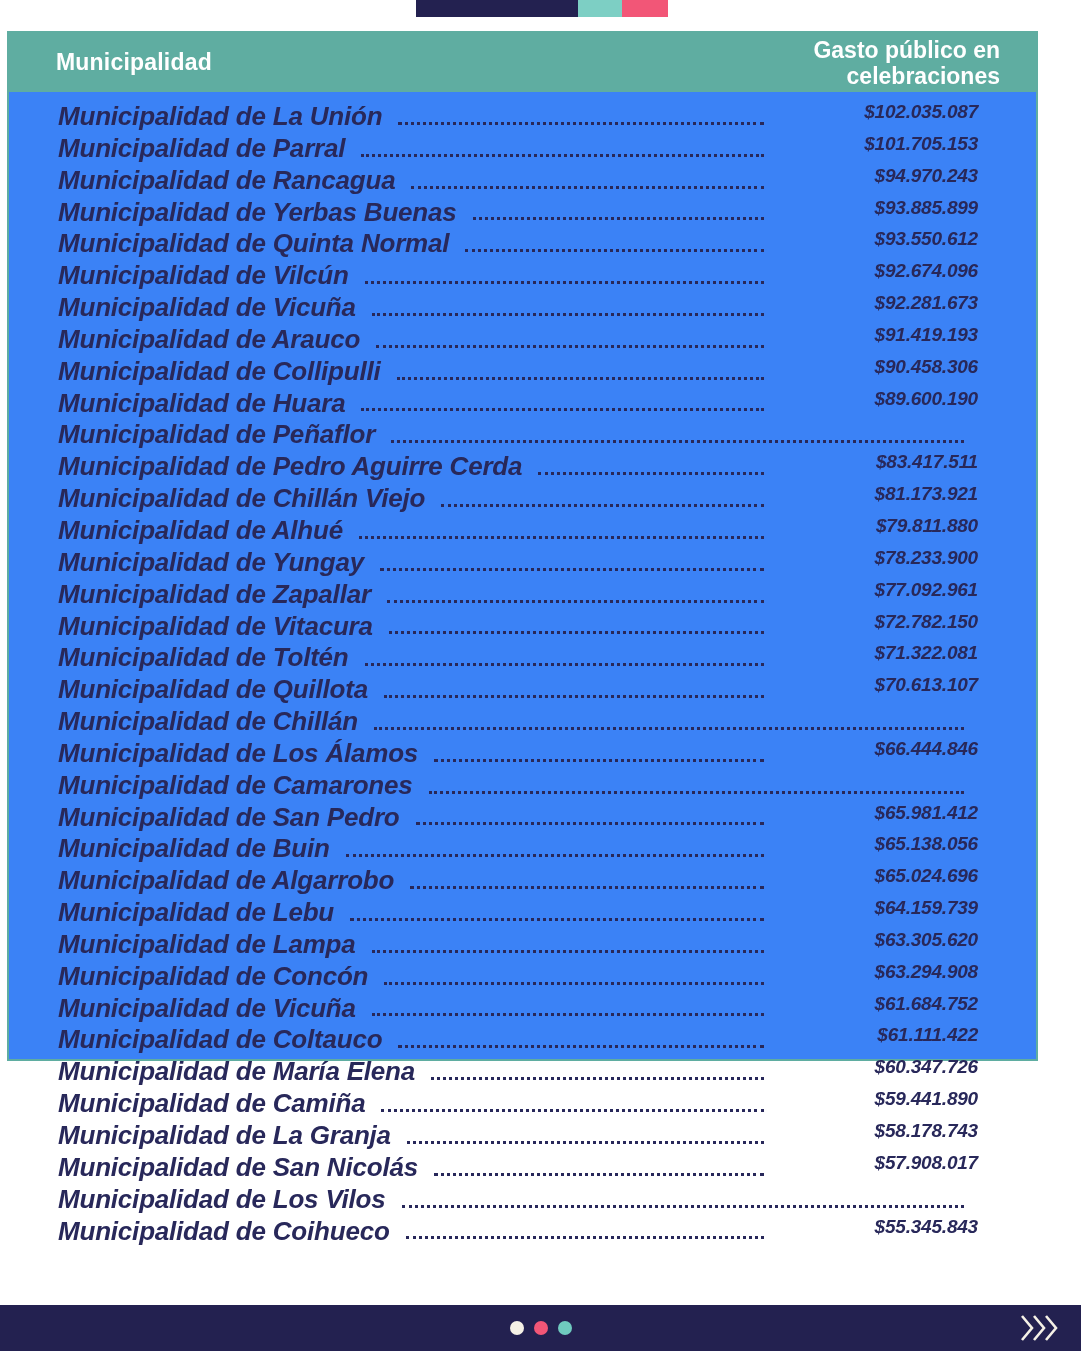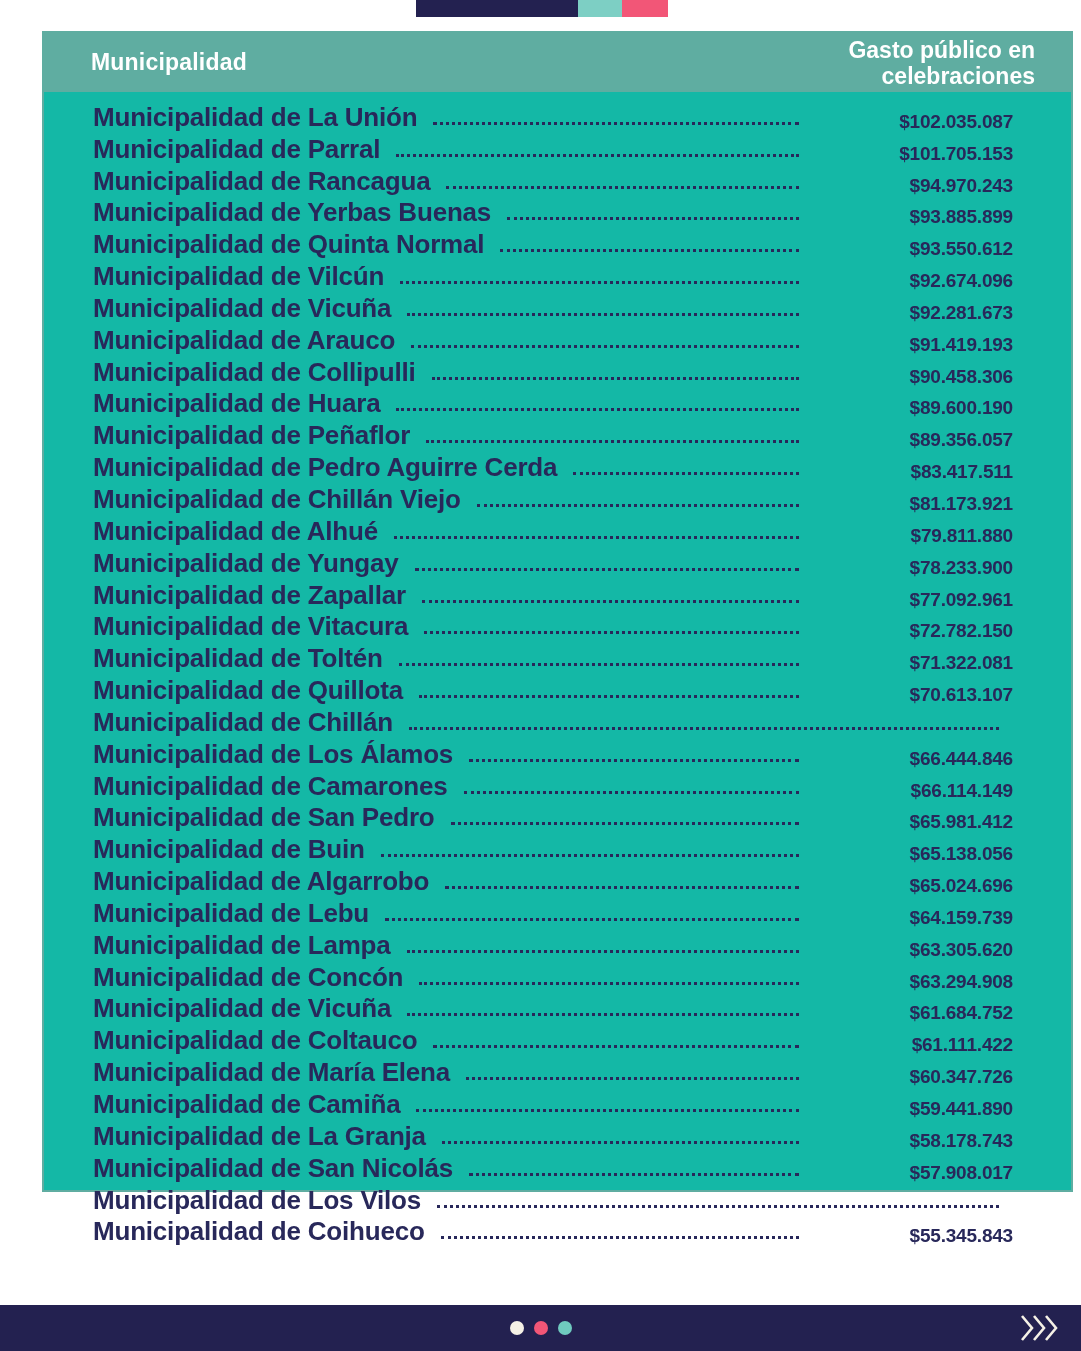--- a/index.html
+++ b/index.html
@@ -12,42 +12,42 @@
   }
 
   
   .topbar { position:absolute; top:0; left:416px; height:17px; display:flex; }
   .seg-navy { width:162px; background:#232150; }
   .seg-teal { width:44px;  background:#7DCFC4; }
   .seg-pink { width:46px;  background:#F25677; }
 
   
   .table {
-    position:absolute; left:42px; top:31px;
-    width:1031px; height:1161px;
+    position:absolute; left:7px; top:31px;
+    width:1031px; height:1030px;
     border:2px solid #5FADA1;
     box-sizing:border-box;
-    background:#14b8a6;
+    background:#3b82f6;
   }
   .thead {
     height:59px; background:#5FADA1;
     display:flex; align-items:center; justify-content:space-between;
   }
   .thead .col1 {
     color:#ffffff; font-weight:bold; font-size:23px;
     padding-left:47px; letter-spacing:0.2px;
   }
   .thead .col2 {
     color:#ffffff; font-weight:bold; font-size:23px;
     text-align:right; line-height:1.13;
     width:232px; margin-right:36px;
   }
 
   .tbody { padding:9px 58px 0 49px; }
-  .row { display:flex; align-items:flex-end; height:31.85px; }
+  .row { display:flex; align-items:flex-start; height:31.85px;font-style:italic; }
   .name {
     font-size:26px; font-weight:bold; color:#28285A;
     white-space:nowrap; letter-spacing:-0.2px;
   }
   .leader {
     flex:1; min-width:18px; height:0;
     border-bottom:3px dotted #28285A;
     align-self:flex-end;
     margin:0 14px 8px 16px;
   }
@@ -135,21 +135,20 @@
         <span class="value">$90.458.306</span>
       </div>
       <div class="row">
         <span class="name">Municipalidad de Huara</span>
         <span class="leader"></span>
         <span class="value">$89.600.190</span>
       </div>
       <div class="row">
         <span class="name">Municipalidad de Peñaflor</span>
         <span class="leader"></span>
-        <span class="value">$89.356.057</span>
       </div>
       <div class="row">
         <span class="name">Municipalidad de Pedro Aguirre Cerda</span>
         <span class="leader"></span>
         <span class="value">$83.417.511</span>
       </div>
       <div class="row">
         <span class="name">Municipalidad de Chillán Viejo</span>
         <span class="leader"></span>
         <span class="value">$81.173.921</span>
@@ -189,21 +188,20 @@
         <span class="leader"></span>
       </div>
       <div class="row">
         <span class="name">Municipalidad de Los Álamos</span>
         <span class="leader"></span>
         <span class="value">$66.444.846</span>
       </div>
       <div class="row">
         <span class="name">Municipalidad de Camarones</span>
         <span class="leader"></span>
-        <span class="value">$66.114.149</span>
       </div>
       <div class="row">
         <span class="name">Municipalidad de San Pedro</span>
         <span class="leader"></span>
         <span class="value">$65.981.412</span>
       </div>
       <div class="row">
         <span class="name">Municipalidad de Buin</span>
         <span class="leader"></span>
         <span class="value">$65.138.056</span>

